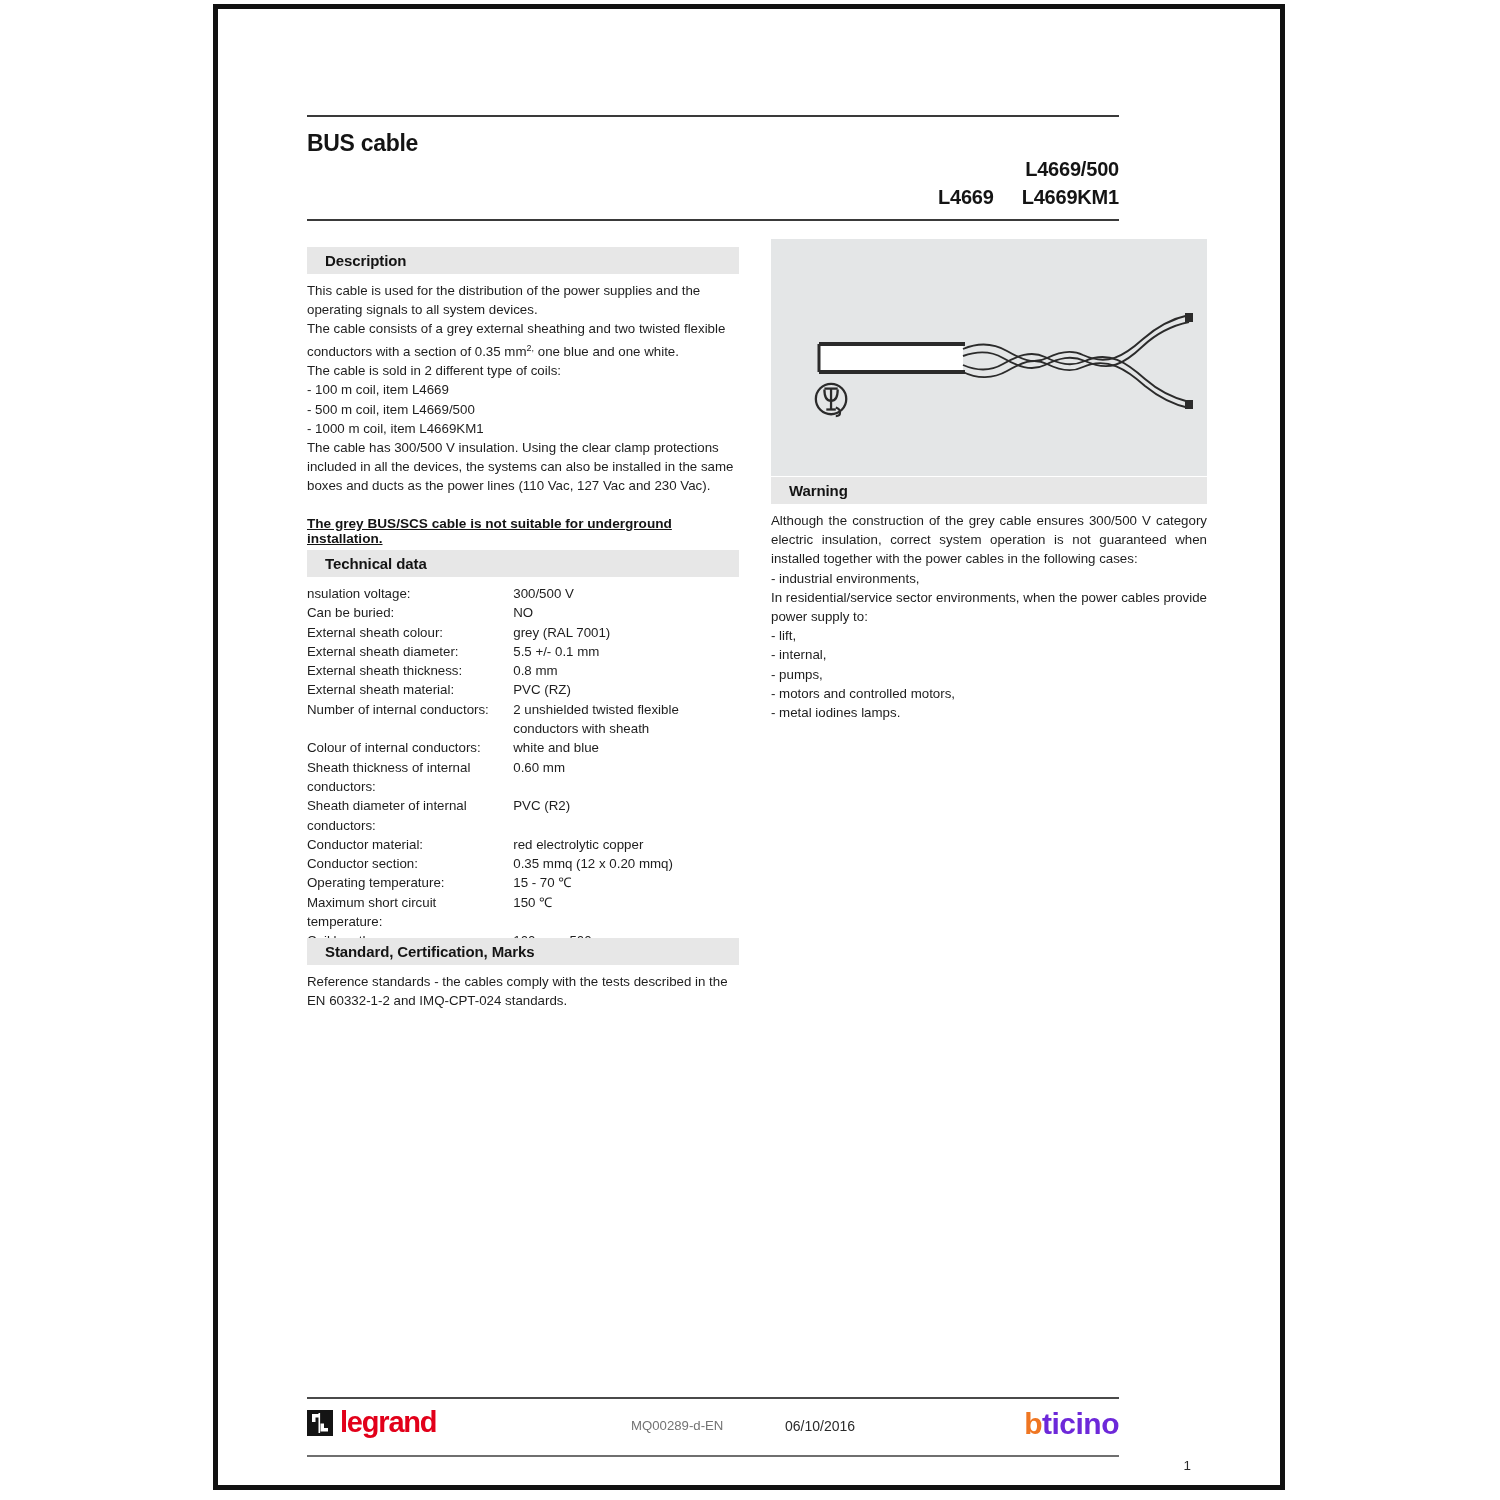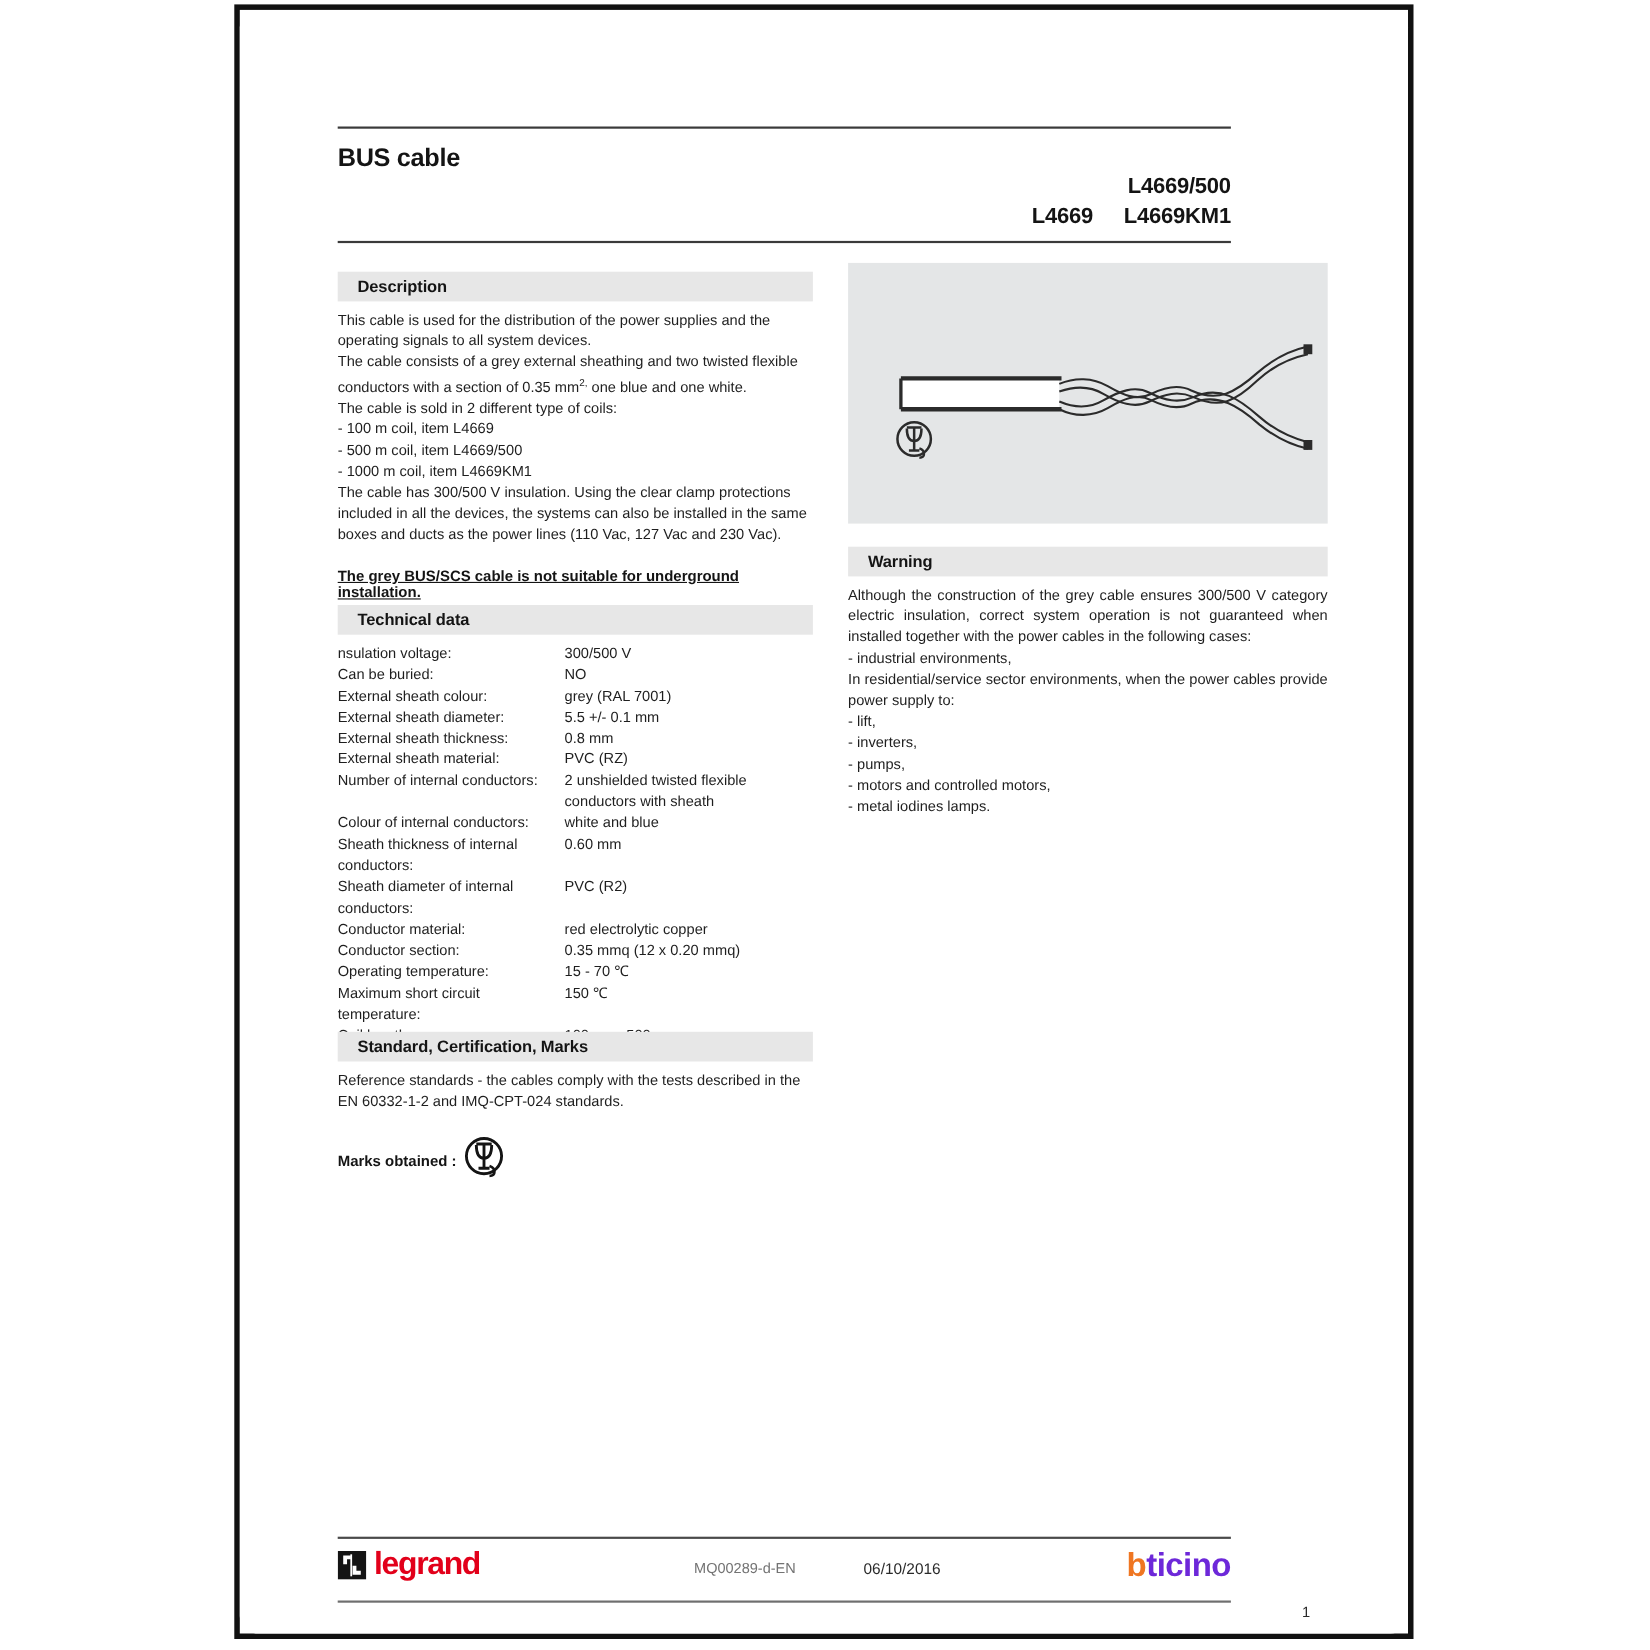--- a/index.html
+++ b/index.html
@@ -330,33 +330,20 @@
             </tr>
           </tbody>
       </table>
     </div>
 
     <div class="col-left" style="top:929px;">
       <div class="section-bar">Standard, Certification, Marks</div>
       <div class="body-text">
         <p>Reference standards - the cables comply with the tests described in the EN 60332-1-2 and IMQ-CPT-024 standards.</p>
       </div>
-      <div id="marks-row">
-        <span id="marks-label">Marks obtained :</span>
-        <span>
-          <svg width="40" height="42" viewBox="0 0 40 42">
-            <circle cx="19" cy="19" r="16" fill="none" stroke="#141414" stroke-width="2.6"></circle>
-            <path d="M19 8 L19 30" stroke="#141414" stroke-width="2.6" fill="none"></path>
-            <path d="M12 8 L26 8" stroke="#141414" stroke-width="2.6" fill="none"></path>
-            <path d="M12 9 C12 18, 15 21, 19 21 C23 21, 26 18, 26 9" stroke="#141414" stroke-width="2.6" fill="none"></path>
-            <path d="M14 30 L24 30" stroke="#141414" stroke-width="2.6" fill="none"></path>
-            <path d="M24 28 C30 30, 30 37, 24 37" stroke="#141414" stroke-width="2.4" fill="none"></path>
-          </svg>
-        </span>
-      </div>
     </div>
 
     <div class="col-right" style="top:230px;">
       <div id="product-panel">
         <svg width="436" height="237" viewBox="0 0 436 237">
 
           <rect x="48" y="105" width="144" height="28" fill="#ffffff" stroke="none"></rect>
           <line x1="48" y1="105" x2="194" y2="105" stroke="#2b2b2b" stroke-width="4"></line>
           <line x1="48" y1="133" x2="194" y2="133" stroke="#2b2b2b" stroke-width="4"></line>
           <line x1="48" y1="105" x2="48" y2="133" stroke="#2b2b2b" stroke-width="3"></line>
@@ -383,28 +370,28 @@
             <path d="M19 8 L19 30" stroke="#2b2b2b" stroke-width="2.4" fill="none"></path>
             <path d="M12 8 L26 8" stroke="#2b2b2b" stroke-width="2.4" fill="none"></path>
             <path d="M12 9 C12 18, 15 21, 19 21 C23 21, 26 18, 26 9" stroke="#2b2b2b" stroke-width="2.4" fill="none"></path>
             <path d="M14 30 L24 30" stroke="#2b2b2b" stroke-width="2.4" fill="none"></path>
             <path d="M24 28 C30 30, 30 37, 24 37" stroke="#2b2b2b" stroke-width="2.2" fill="none"></path>
           </g>
         </svg>
       </div>
     </div>
 
-    <div class="col-right" style="top:488px;">
+    <div class="col-right" style="top:468px;">
       <div class="section-bar">Warning</div>
       <div class="body-text justified">
         <p>Although the construction of the grey cable ensures 300/500 V category electric insulation, correct system operation is not guaranteed when installed together with the power cables in the following cases:</p>
         <p>- industrial environments,</p>
         <p>In residential/service sector environments, when the power cables provide power supply to:</p>
         <p>- lift,</p>
-        <p>- inverters,</p>
+        <p>- internal,</p>
         <p>- pumps,</p>
         <p>- motors and controlled motors,</p>
         <p>- metal iodines lamps.</p>
       </div>
     </div>
 
     <div id="footer">
       <div id="footer-rule-top"></div>
       <div id="footer-body">
         <div id="legrand-logo">

